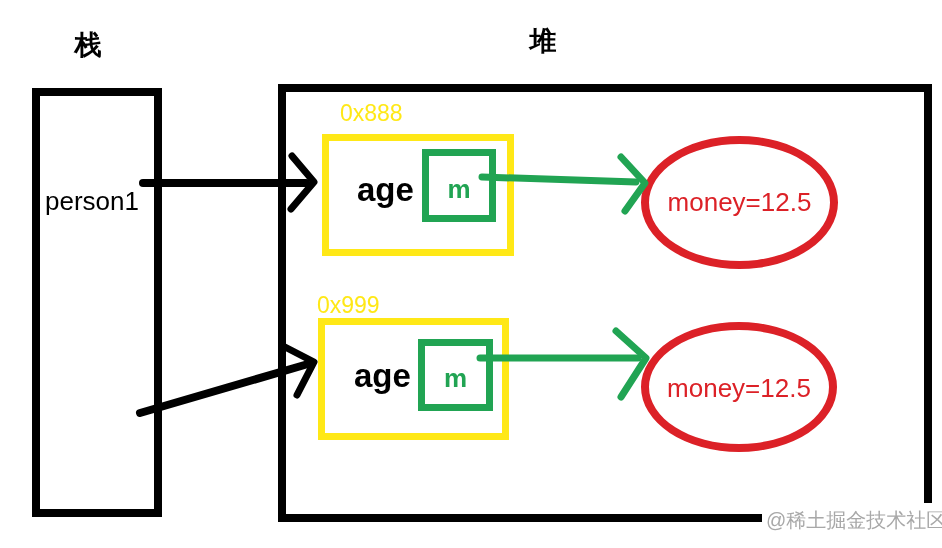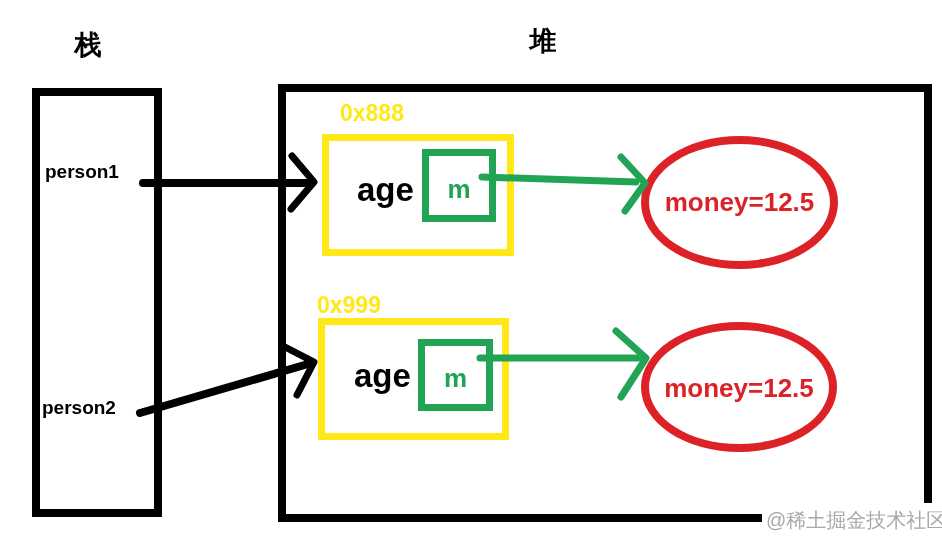--- a/index.html
+++ b/index.html
@@ -22,26 +22,26 @@
   .heap-title{left:513px;top:26px;}
   .stack-box{
     position:absolute;left:32px;top:88px;width:130px;height:429px;
     border:8px solid var(--c-black);box-sizing:border-box;background:transparent;
   }
   .heap-box{
     position:absolute;left:278px;top:84px;width:654px;height:438px;
     border:8px solid var(--c-black);box-sizing:border-box;background:transparent;
   }
   .var-label{
-    position:absolute;font-size:19px;font-weight:bold;color:var(--c-black);white-space:nowrap;
+    position:absolute;font-size:26px;font-weight:normal;color:var(--c-black);white-space:nowrap;margin-top:25px;
   }
   .p1{left:45px;top:161px;}
   .p2{left:42px;top:397px;}
   .addr{
-    position:absolute;font-size:23px;font-weight:bold;color:var(--c-yellow);white-space:nowrap;
+    position:absolute;font-size:23px;font-weight:normal;color:var(--c-yellow);white-space:nowrap;
   }
   .addr1{left:340px;top:100px;}
   .addr2{left:317px;top:292px;}
   .obj-box{
     position:absolute;border:7px solid var(--c-yellow);box-sizing:border-box;background:transparent;
   }
   .obj1{left:322px;top:134px;width:192px;height:122px;}
   .obj2{left:318px;top:318px;width:191px;height:122px;}
   .field-label{
     position:absolute;font-size:33px;font-weight:bold;color:var(--c-black);white-space:nowrap;
@@ -59,21 +59,21 @@
     position:relative;top:3px;
   }
   .value-ellipse{
     position:absolute;border:8px solid var(--c-red);border-radius:50%;
     box-sizing:border-box;background:transparent;
   }
   .e1{left:641px;top:136px;width:197px;height:133px;}
   .e2{left:641px;top:322px;width:196px;height:130px;}
   .value-text{
     position:absolute;top:43px;left:0;width:100%;text-align:center;
-    font-size:26px;font-weight:bold;color:var(--c-red);white-space:nowrap;
+    font-size:26px;font-weight:normal;color:var(--c-red);white-space:nowrap;
   }
   .arrow-layer{
     position:absolute;left:0;top:0;width:942px;height:548px;pointer-events:none;
   }
   .arrow-black{stroke:var(--c-black);fill:none;stroke-linecap:round;stroke-linejoin:round;}
   .arrow-green{stroke:var(--c-green);fill:none;stroke-linecap:round;stroke-linejoin:round;}
   .wm-bg{
     position:absolute;left:762px;top:503px;width:180px;height:35px;background:#ffffff;
   }
   .watermark{
@@ -86,21 +86,20 @@
 
 <div class="canvas">
 
   <div class="title stack-title">栈</div>
   <div class="title heap-title">堆</div>
 
   <div class="stack-box"></div>
   <div class="heap-box"></div>
 
   <div class="var-label p1">person1</div>
-  <div class="var-label p2">person2</div>
 
   <div class="addr addr1">0x888</div>
   <div class="obj-box obj1"></div>
   <div class="field-label age1">age</div>
   <div class="ref-box m1">
     <span class="ref-label">m</span>
   </div>
   <div class="value-ellipse e1">
     <div class="value-text">money=12.5</div>
   </div>

